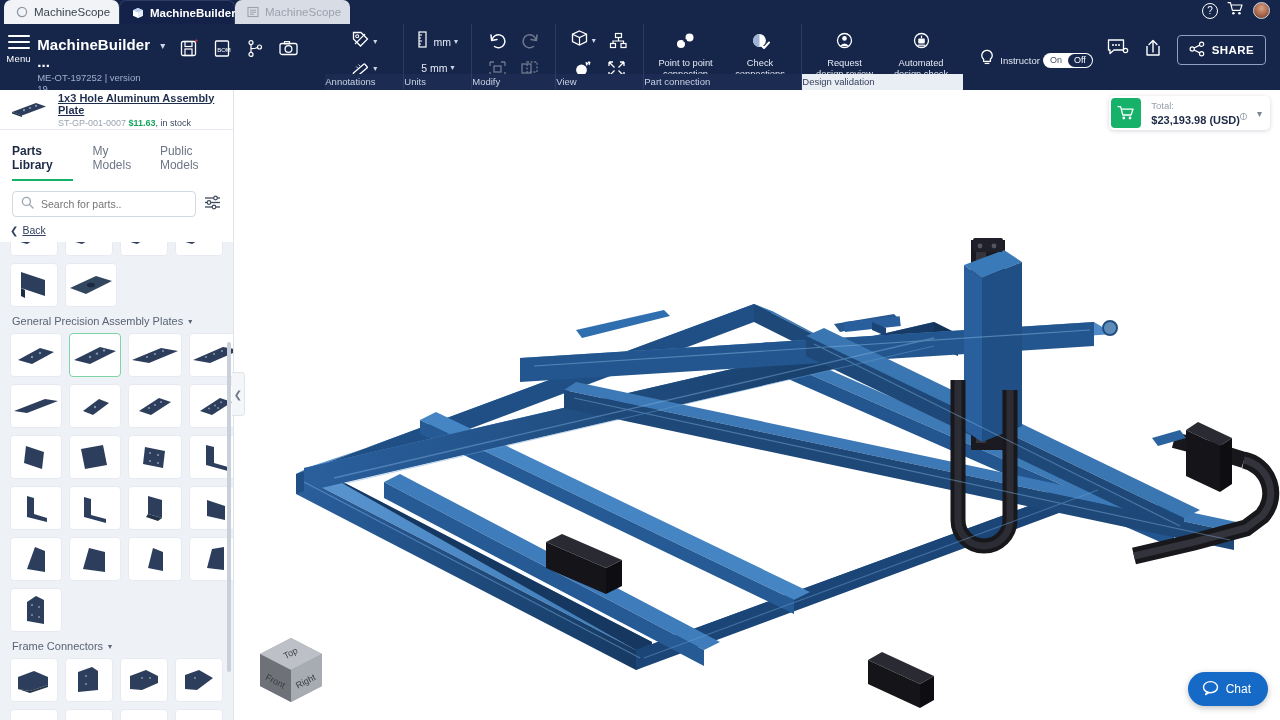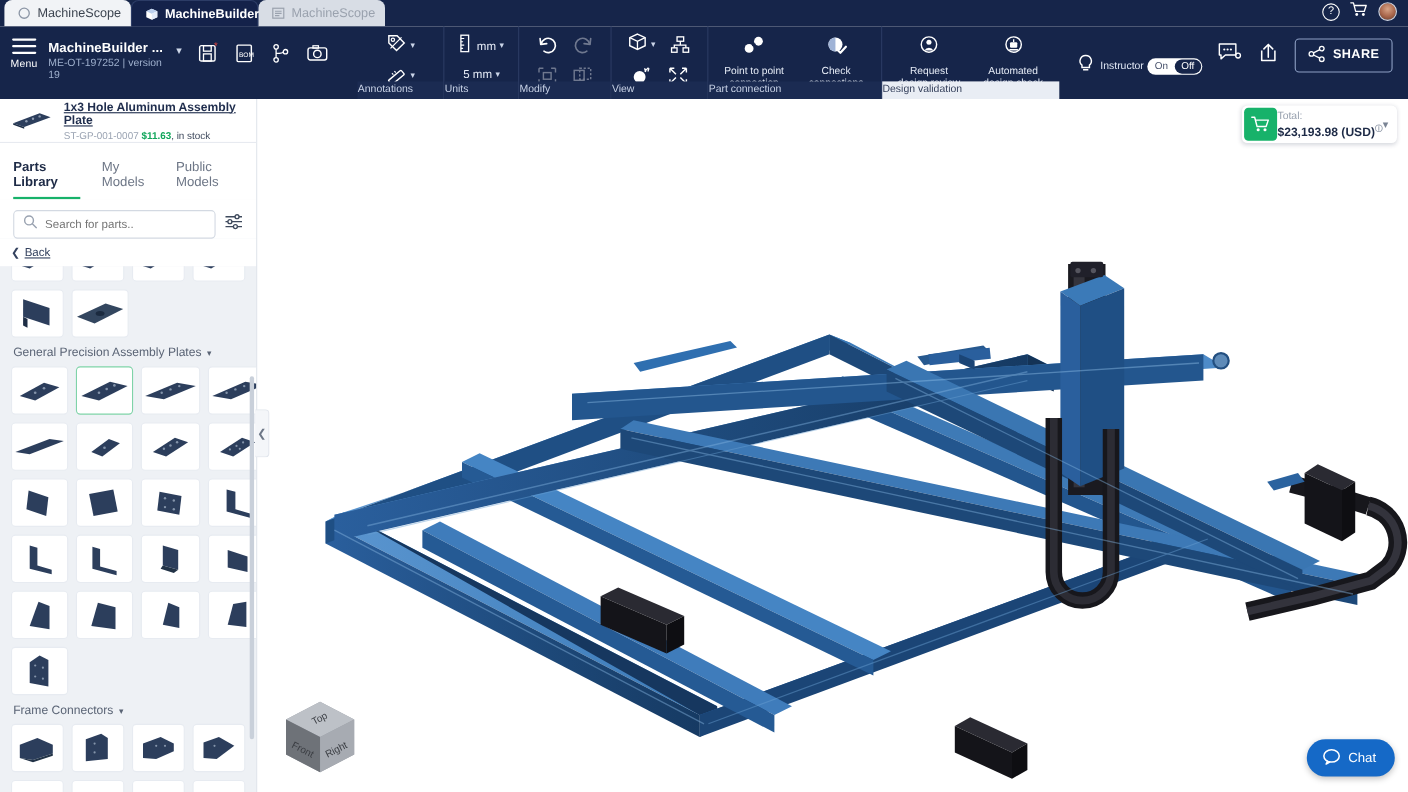--- a/index.html
+++ b/index.html
@@ -38,21 +38,21 @@
 
   
   .toolbar {
     position: absolute; top: 24px; left: 0; width: 1280px; height: 66px;
     background: #16254a; color: #fff; display: flex; align-items: flex-start;
   }
   .menu-btn { width: 48px; text-align: center; padding-top: 11px; }
   .hamb { width: 22px; height: 2.4px; background: #fff; margin: 0 auto 3.6px; border-radius: 1px; }
   .menu-lbl { font-size: 9.5px; letter-spacing: .2px; }
   .proj { padding-top: 12px; }
-  .proj-title { font-size: 12px; font-weight: bold; letter-spacing: .1px; }
+  .proj-title { font-size: 15px; font-weight: bold; letter-spacing: .1px; }
   .proj-sub { font-size: 9.5px; color: #9fb0cd; margin-top: 2px; }
   .proj-caret { color:#cdd7e8; font-size: 10px; padding: 16px 0 0 10px; }
   .file-icons { display: flex; gap: 12px; padding: 14px 0 0 14px; align-items: flex-start; }
   .ficon { position: relative; width: 21px; height: 21px; }
 
   .tb-groups { display: flex; margin-left: 26px; height: 66px; }
   .tgroup { position: relative; padding: 0 9px; height: 66px; }
   .tgroup + .tgroup { border-left: 1px solid #2b3b63; }
   .tg-body { display: flex; align-items: flex-start; height: 51px; padding-top: 5px; gap: 4px;}
   .tg-label {
@@ -129,21 +129,21 @@
   .collapse-handle {
     position: absolute; left: 232px; top: 372px; width: 13px; height: 44px;
     background: #f4f6f9; border: 1px solid #e0e4eb; border-left: none;
     border-radius: 0 4px 4px 0; display: flex; align-items: center; justify-content: center;
     font-size: 10px; color: #6d7787; z-index: 6;
   }
 
   
   .viewport { position: absolute; top: 90px; left: 234px; width: 1046px; height: 630px; background: #ffffff; overflow: hidden; }
   .cart-pill {
-    position: absolute; top: 6px; right: 10px; display: flex; align-items: center; gap: 0;
+    position: absolute; top: 6px; right: 10px; display: flex; align-items: center; gap: 10px;
     background: #fff; border-radius: 5px; padding: 2px 8px 2px 2px;
     box-shadow: 0 1px 4px rgba(25,40,70,.18);
   }
   .cart-sq { width: 30px; height: 30px; background: #17b26a; border-radius: 4px; display: flex; align-items: center; justify-content: center; }
   .cart-lbl { font-size: 9.5px; color: #97a0ae; line-height: 12px; }
   .cart-val { font-size: 11px; color: #1d2a46; font-weight: bold; }
   .sup { font-size: 7px; vertical-align: super; color: #8a94a4; }
   .chev { color: #7a8494; font-size: 10px; }
 
   .chat-btn {

